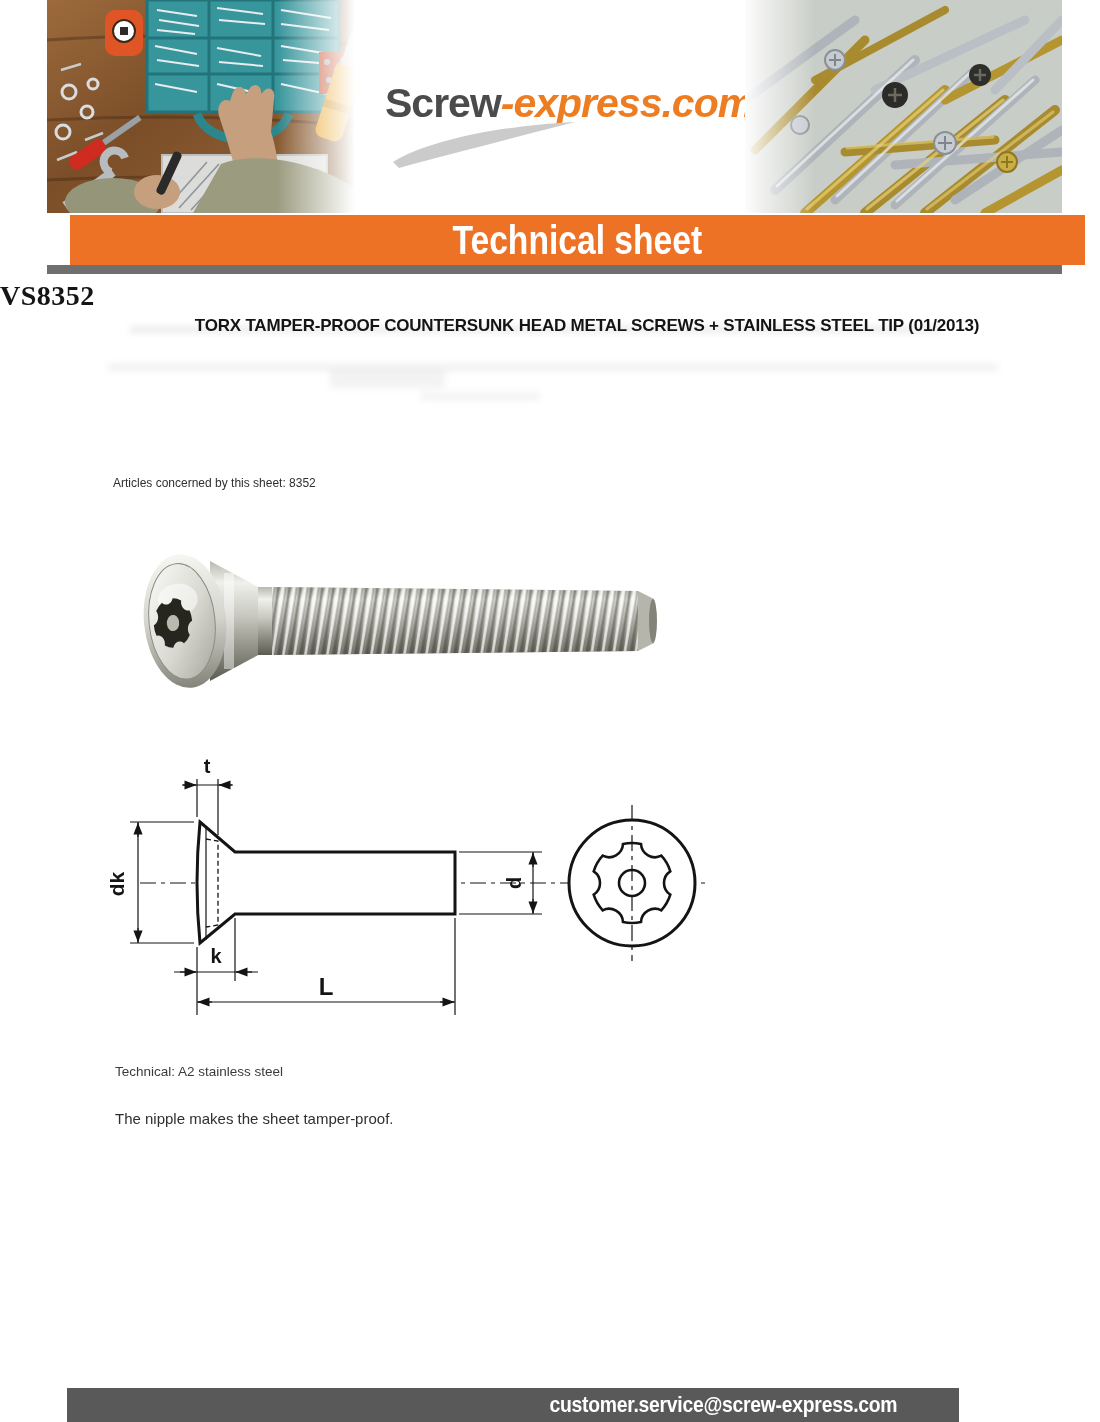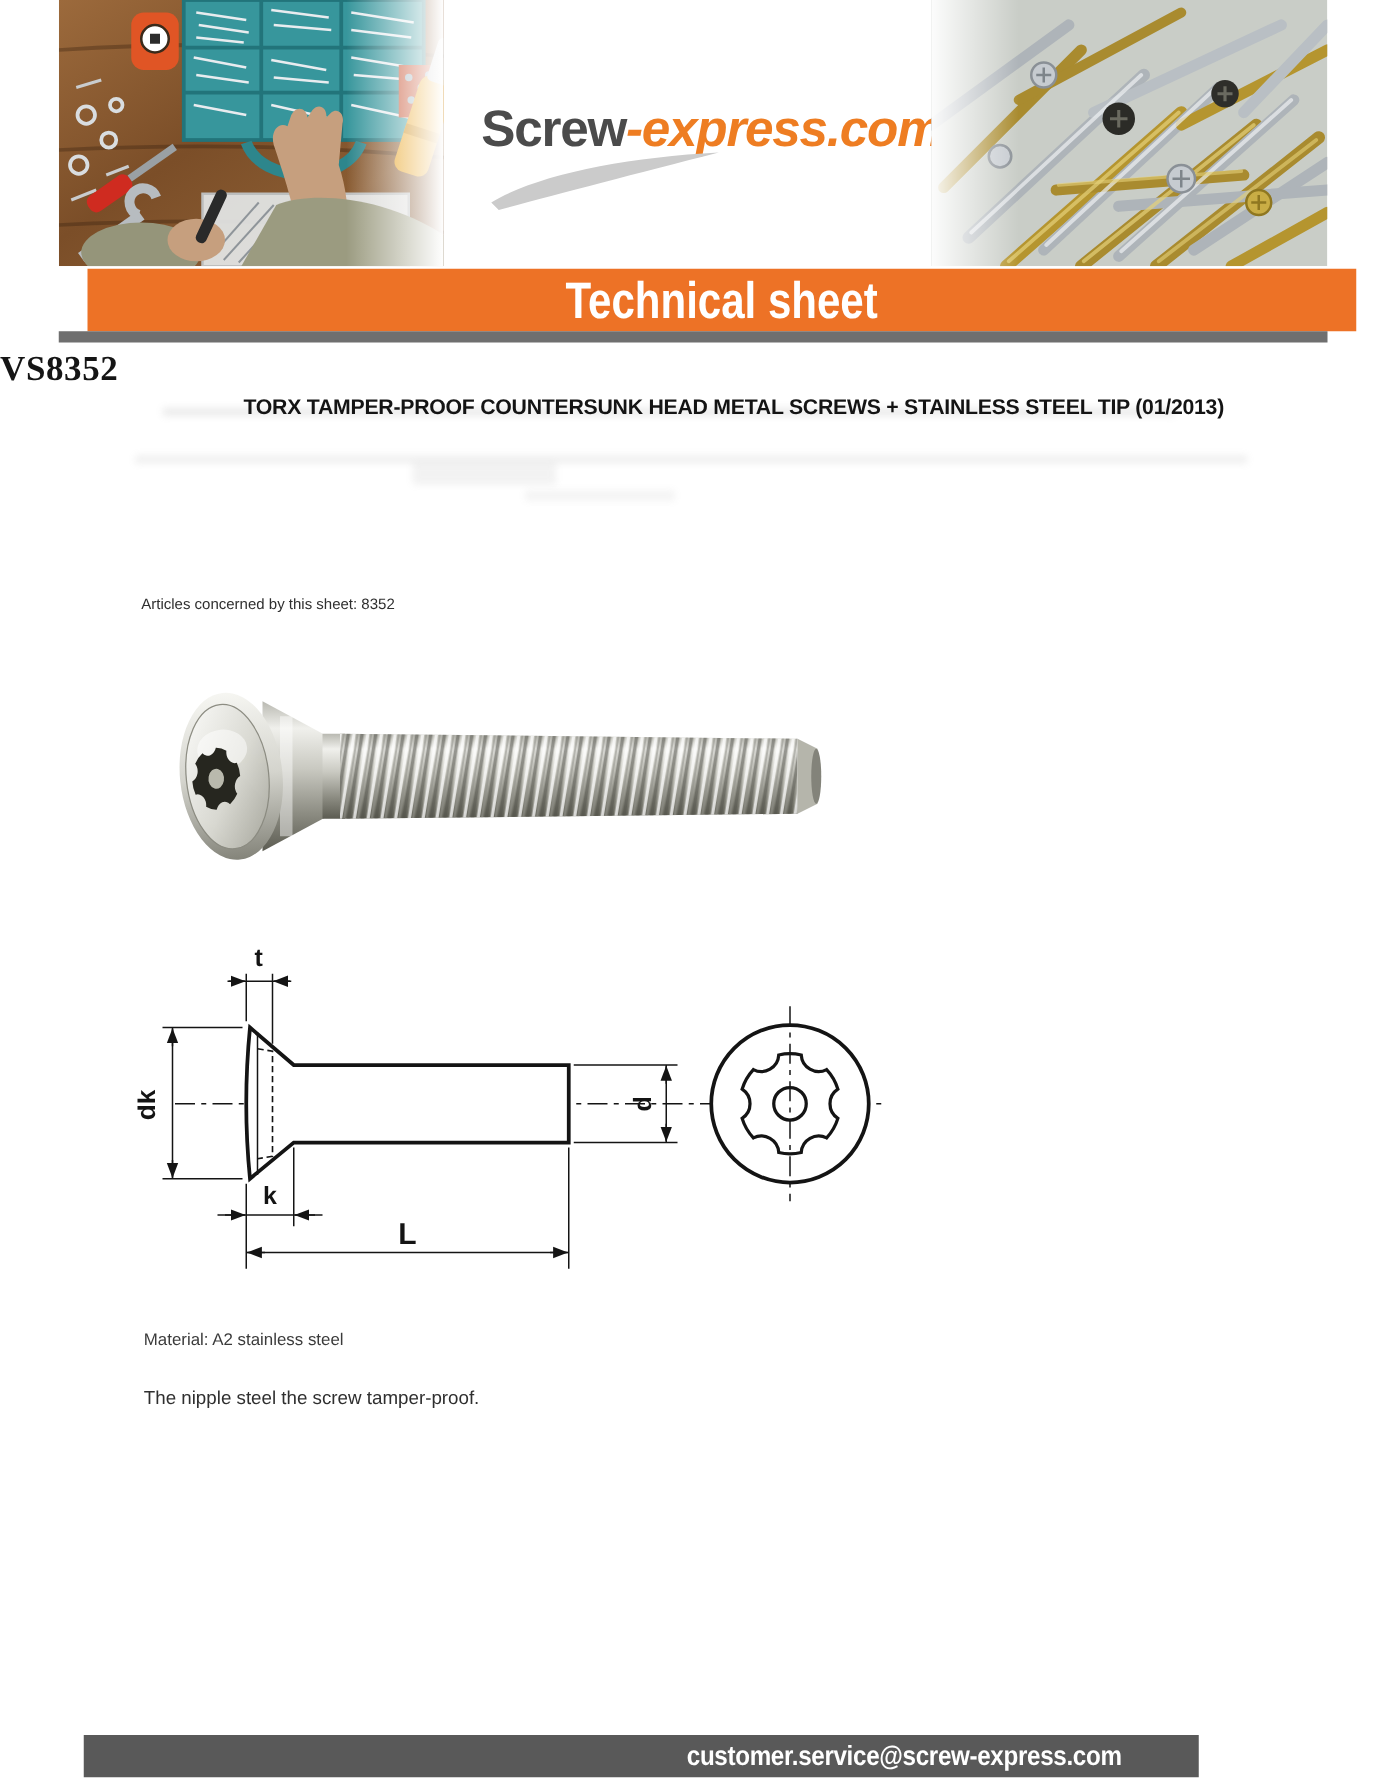--- a/index.html
+++ b/index.html
@@ -326,18 +326,18 @@
     </g>
 
     <text x="97" y="20" text-anchor="middle" font-size="20" font-weight="bold" fill="#141414">t</text>
     <text transform="translate(14,131) rotate(-90)" text-anchor="middle" font-size="21" font-weight="bold" fill="#141414">dk</text>
     <text x="106" y="210" text-anchor="middle" font-size="20" font-weight="bold" fill="#141414">k</text>
     <text x="216" y="242" text-anchor="middle" font-size="24" font-weight="bold" fill="#141414">L</text>
     <text transform="translate(411,130) rotate(-90)" text-anchor="middle" font-size="20" font-weight="bold" fill="#141414">d</text>
   </svg>
 </div>
 
-<div class="abs plain-line" style="left:115px;top:1064px;font-size:13.5px;color:#3b3b3b;">Material: A2 stainless steel</div>
-<div class="abs plain-line" style="left:115px;top:1110px;font-size:15px;">The nipple steel the screw tamper-proof.</div>
+<div class="abs plain-line" style="left:115px;top:1064px;font-size:13.5px;color:#3b3b3b;">Technical: A2 stainless steel</div>
+<div class="abs plain-line" style="left:115px;top:1110px;font-size:15px;">The nipple makes the sheet tamper-proof.</div>
 
 <div class="abs footer-bar" style="left:47px;top:1388px;width:892px;height:34px;margin-left:20px;">
   <span class="footer-text">customer.service@screw-express.com</span>
 </div>
 
 </body></html>

